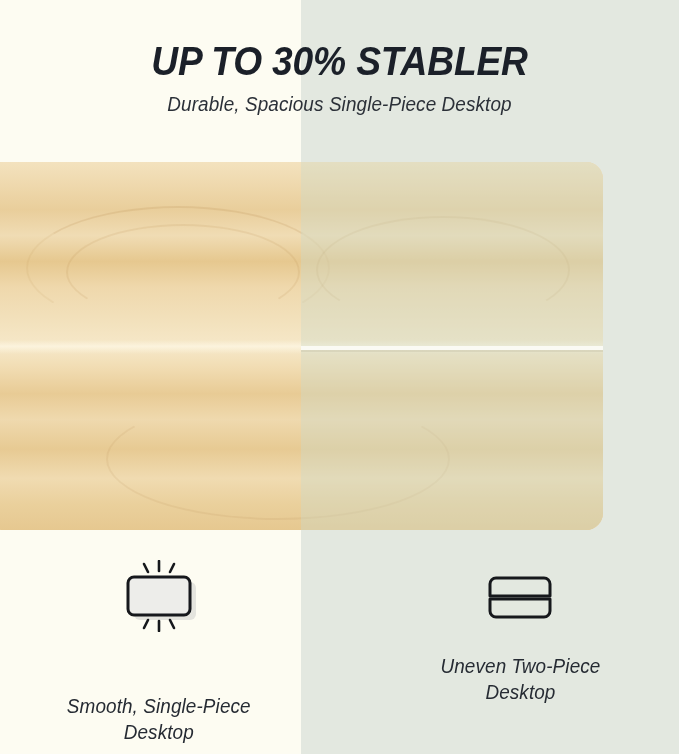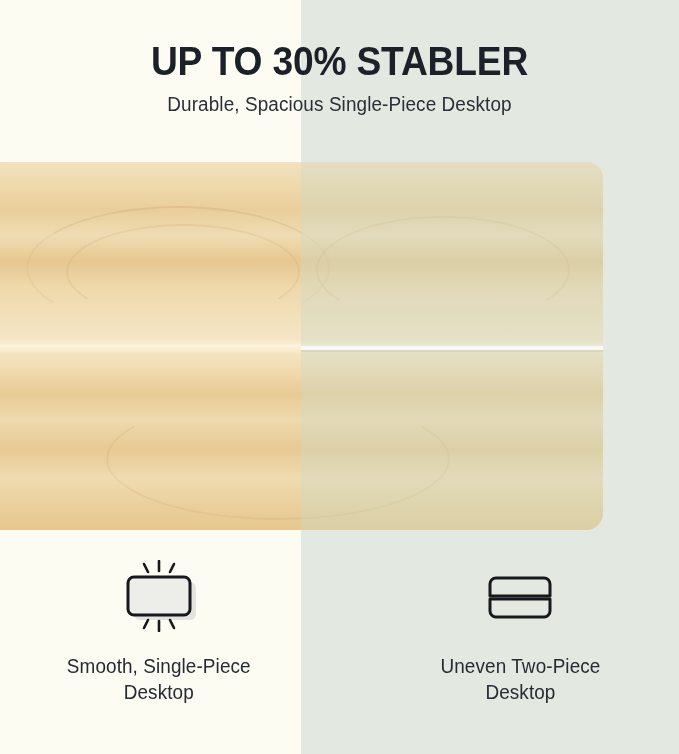--- a/index.html
+++ b/index.html
@@ -12,20 +12,21 @@
     font-family: "Liberation Sans", "DejaVu Sans", sans-serif;
     -webkit-font-smoothing: antialiased;
   }
 
   #infographic {
     position: relative;
     width: 679px;
     height: 754px;
     overflow: hidden;
     background: #FDFCF2;
+    font-style: italic;
   }
 
   
   .bg-left {
     position: absolute;
     left: 0; top: 0;
     width: 301px; height: 754px;
     background: #FDFCF2;
   }
   .bg-right {
@@ -203,21 +204,21 @@
     height: 160px;
     display: flex;
     z-index: 5;
   }
   .compare-col {
     width: 50%;
     display: flex;
     flex-direction: column;
     align-items: center;
   }
-  .compare-col.left  { padding-right: 22px; box-sizing: border-box; }
+  .compare-col.left  { padding-right: 22px; box-sizing: border-box; gap: 40px; }
   .compare-col.right { padding-left: 22px;  box-sizing: border-box; }
 
   .icon-slot {
     height: 72px;
     display: flex;
     align-items: center;
     justify-content: center;
   }
   .caption {
     margin-top: 22px;

